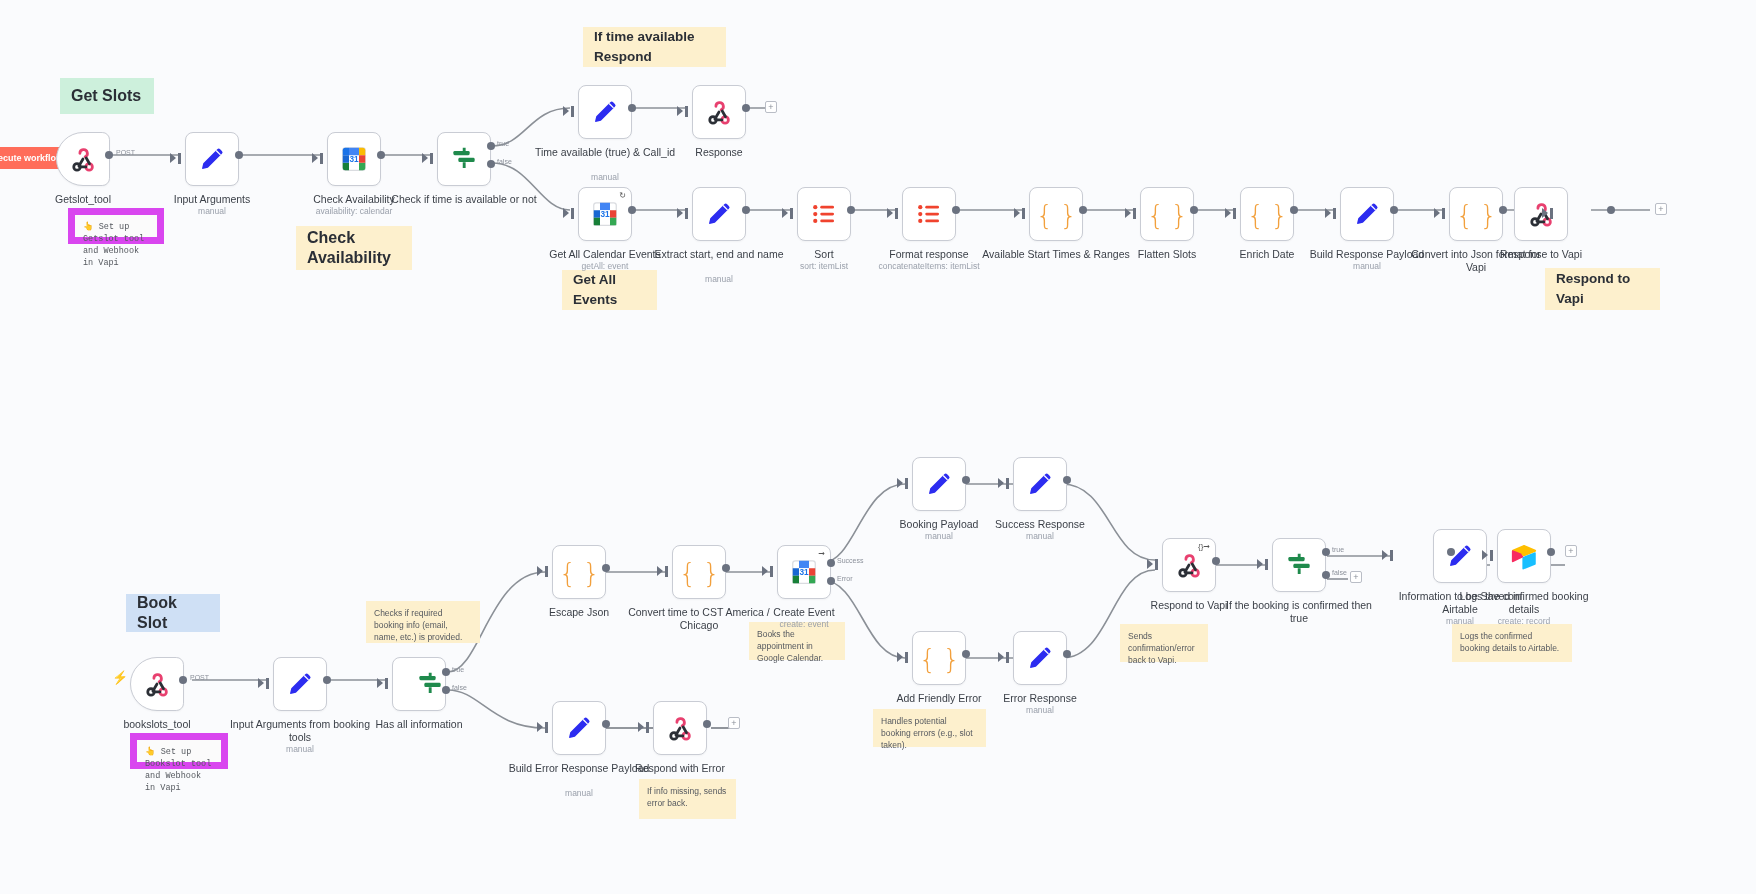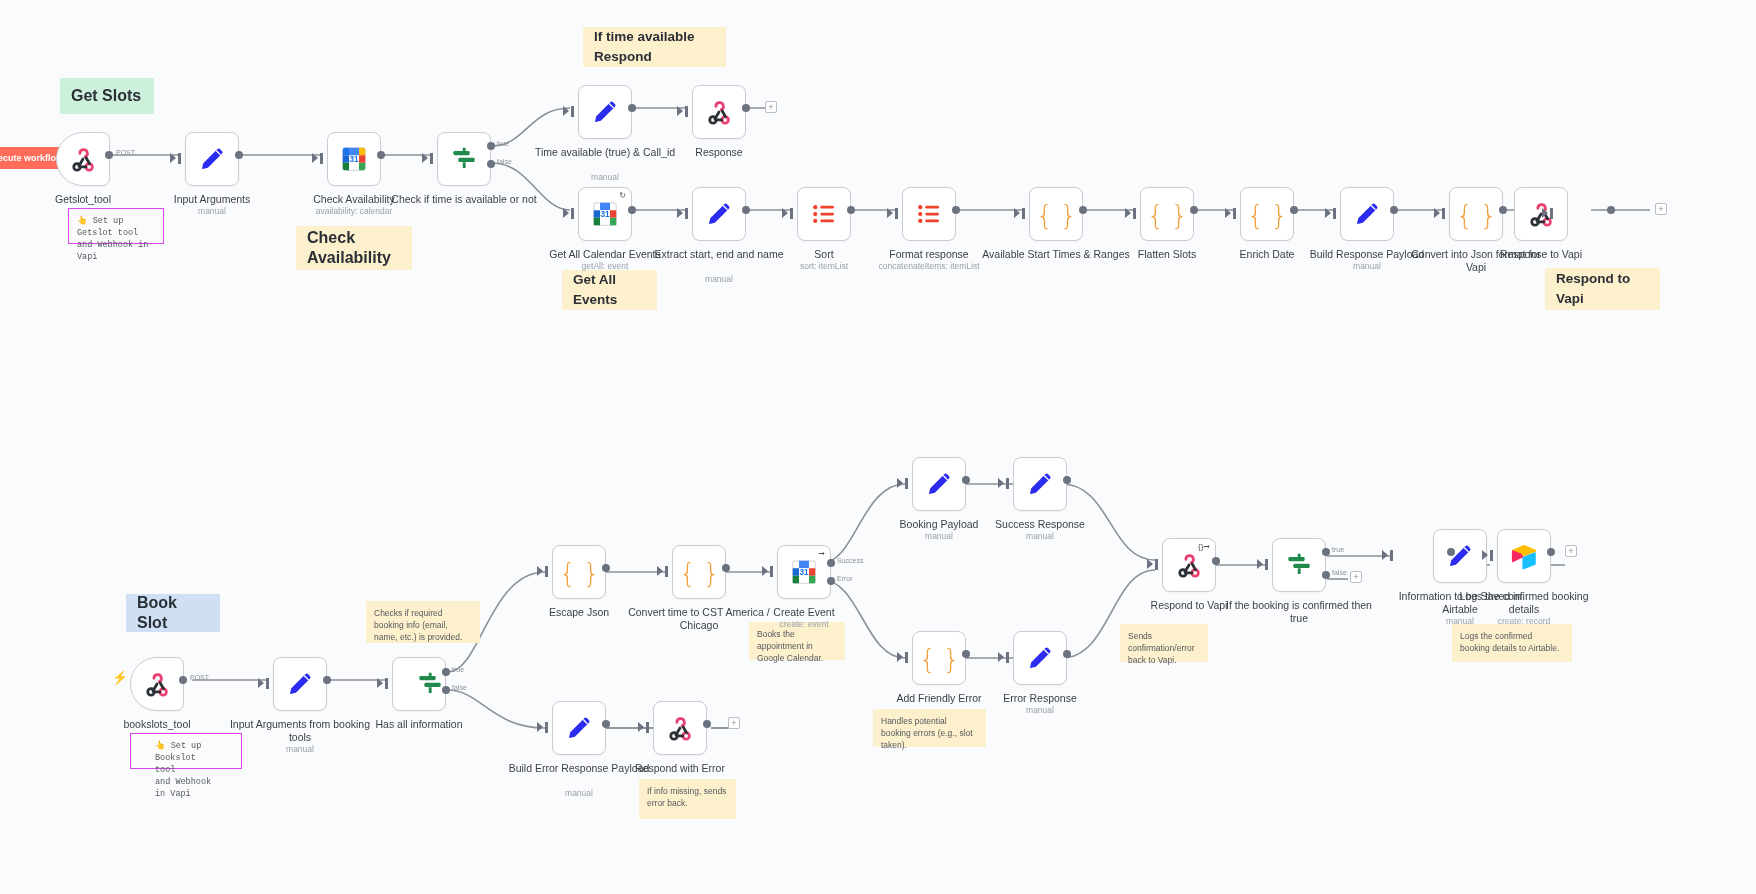--- a/index.html
+++ b/index.html
@@ -98,21 +98,21 @@
 
   
   .sticky {
     position: absolute;
     border-radius: 0;
     padding: 9px 11px;
   }
   .sticky.yellow { background: #fdf0cd; }
   .sticky.green  { background: #cdf0dc; }
   .sticky.blue   { background: #cfe0f5; }
-  .sticky.white  { background: #fbfbfb; border: 1px solid #d946ef; }
+  .sticky.white  { background: #fbfbfb; border: 7px solid #d946ef; }
   .sticky .big {
     font-size: 16px; font-weight: bold; color: #2b2f36;
     line-height: 20px;
   }
   .sticky .small {
     font-size: 8.5px; color: #55595f; line-height: 12px;
   }
   .sticky .small.mono { font-family: "Liberation Mono", monospace; }
   .sticky .tiny {
     font-size: 7.8px; color: #55595f; line-height: 11px;
@@ -233,21 +233,21 @@
   </div>
 
   <div class="sticky white" style="left:68px; top:208px; width:96px; height:36px; padding:6px 8px;">
     <div class="small mono">
       <span style="color:#f2a03d;">👆</span>
       <span>Set up Getslot tool</span>
     </div>
     <div class="small mono">and Webhook in Vapi</div>
   </div>
 
-  <div class="sticky white" style="left:130px; top:733px; width:112px; height:36px; padding:6px 24px;">
+  <div class="sticky white" style="left:130px; top:733px; width:98px; height:36px; padding:6px 8px;">
     <div class="small mono">
       <span style="color:#f2a03d;">👆</span>
       <span>Set up Bookslot tool</span>
     </div>
     <div class="small mono">and Webhook in Vapi</div>
   </div>
 
   <div class="sticky yellow" style="left:366px; top:601px; width:114px; height:42px; padding:6px 8px;">
     <div class="small">Checks if required booking info (email, name, etc.) is provided.</div>
   </div>

